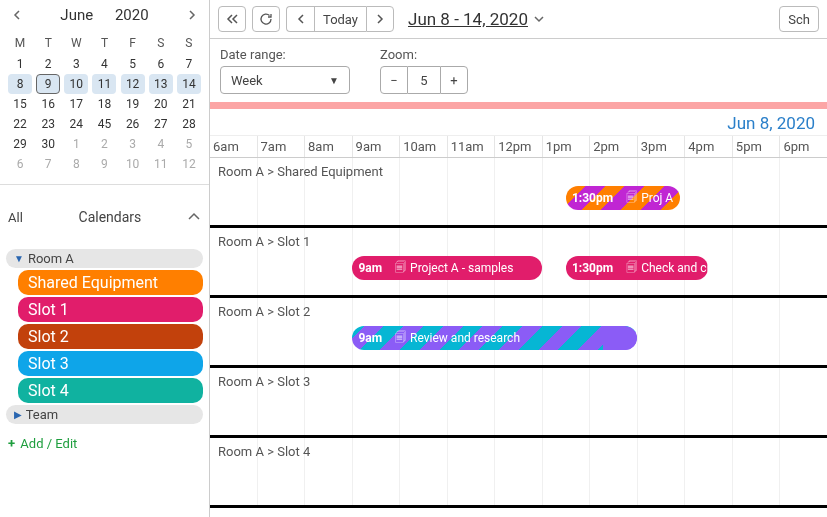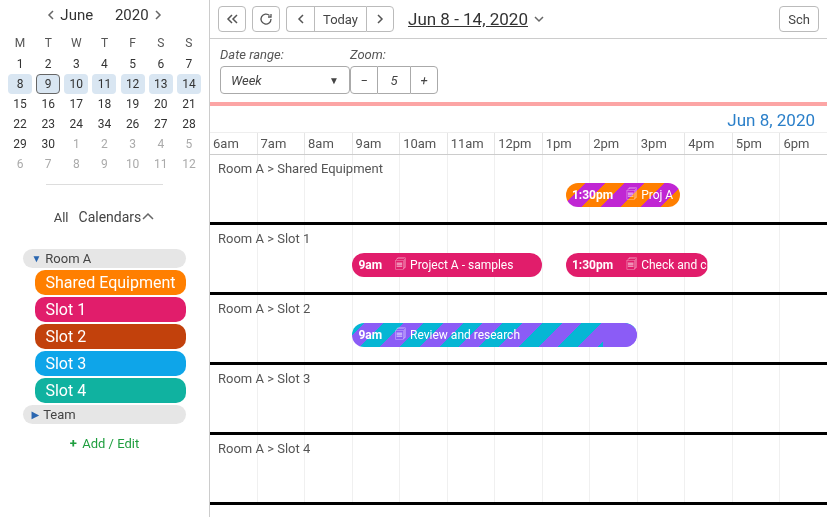--- a/index.html
+++ b/index.html
@@ -1,20 +1,20 @@
 <!DOCTYPE html>
 <html><head>
 <meta charset="utf-8">
 <style>
 * { box-sizing: border-box; margin: 0; padding: 0; }
 body { font-family: -apple-system, BlinkMacSystemFont, "Segoe UI", Roboto, sans-serif; font-size: 13px; color: #333; width: 827px; height: 517px; overflow: hidden; background: #fff; }
 .app { display: flex; height: 517px; }
 
 
-.sidebar { width: 210px; border-right: 1px solid #ccc; display: flex; flex-direction: column; align-items: center; }
+.sidebar { width: 210px; border-right: 1px solid #ccc; display: flex; flex-direction: column; }
 .month-header { display: flex; align-items: center; justify-content: space-between; padding: 6px 8px; font-size: 15px; }
 .month-header .nav-btn { width: 18px; height: 18px; display: flex; align-items: center; justify-content: center; color: #666; cursor: pointer; }
 .month-header .title { flex: 1; text-align: center; }
 .month-header .title .month-name { font-weight: 400; margin-right: 18px; }
 .month-header .title .year { }
 .mini-cal { padding: 2px 6px 10px 6px; }
 .mini-cal table { width: 100%; border-collapse: collapse; table-layout: fixed; }
 .mini-cal th { font-weight: 400; color: #555; font-size: 12px; padding: 4px 0; }
 .mini-cal td { text-align: center; font-size: 12px; padding: 0; }
 .mini-cal td .cell { display: inline-flex; align-items: center; justify-content: center; width: 24px; height: 20px; border-radius: 4px; }
@@ -40,21 +40,21 @@
 .btn.sq { width: 28px; padding: 0; }
 .btn-group { display: inline-flex; }
 .btn-group .btn { border-radius: 0; border-right: none; }
 .btn-group .btn:first-child { border-radius: 4px 0 0 4px; }
 .btn-group .btn:last-child { border-radius: 0 4px 4px 0; border-right: 1px solid #bbb; }
 .range-title { margin-left: 8px; font-size: 17px; color: #333; display: flex; align-items: center; gap: 6px; text-decoration: underline; }
 .range-title .chev-d { font-size: 12px; color: #666; }
 .toolbar .spacer { flex: 1; }
 
 
-.controls { display: flex; padding: 8px 10px; border-bottom: 4px solid #fca5a5; font-size: 13px; color: #444; align-items: flex-end; font-style: italic; }
+.controls { display: flex; gap: 30px; padding: 8px 10px; border-bottom: 7px solid #fca5a5; font-size: 13px; color: #444; align-items: flex-end; }
 .ctrl-block label { display: block; margin-bottom: 4px; font-size: 13px; color: #555; }
 .select { height: 28px; border: 1px solid #aaa; border-radius: 4px; padding: 0 10px; display: inline-flex; align-items: center; width: 130px; justify-content: space-between; cursor: pointer; }
 .select .tri { font-size: 10px; }
 .stepper { display: inline-flex; height: 28px; }
 .stepper .sbtn { width: 28px; border: 1px solid #aaa; display: flex; align-items: center; justify-content: center; cursor: pointer; }
 .stepper .sbtn:first-child { border-radius: 4px 0 0 4px; }
 .stepper .sbtn:last-child { border-radius: 0 4px 4px 0; }
 .stepper .sval { width: 32px; border-top: 1px solid #aaa; border-bottom: 1px solid #aaa; display: flex; align-items: center; justify-content: center; }
 
 
@@ -142,21 +142,21 @@
               <td><span class="cell">17</span></td>
               <td><span class="cell">18</span></td>
               <td><span class="cell">19</span></td>
               <td><span class="cell">20</span></td>
               <td><span class="cell">21</span></td>
             </tr>
             <tr>
               <td><span class="cell">22</span></td>
               <td><span class="cell">23</span></td>
               <td><span class="cell">24</span></td>
-              <td><span class="cell">34</span></td>
+              <td><span class="cell">45</span></td>
               <td><span class="cell">26</span></td>
               <td><span class="cell">27</span></td>
               <td><span class="cell">28</span></td>
             </tr>
             <tr>
               <td><span class="cell">29</span></td>
               <td><span class="cell">30</span></td>
               <td class="other"><span class="cell">1</span></td>
               <td class="other"><span class="cell">2</span></td>
               <td class="other"><span class="cell">3</span></td>

